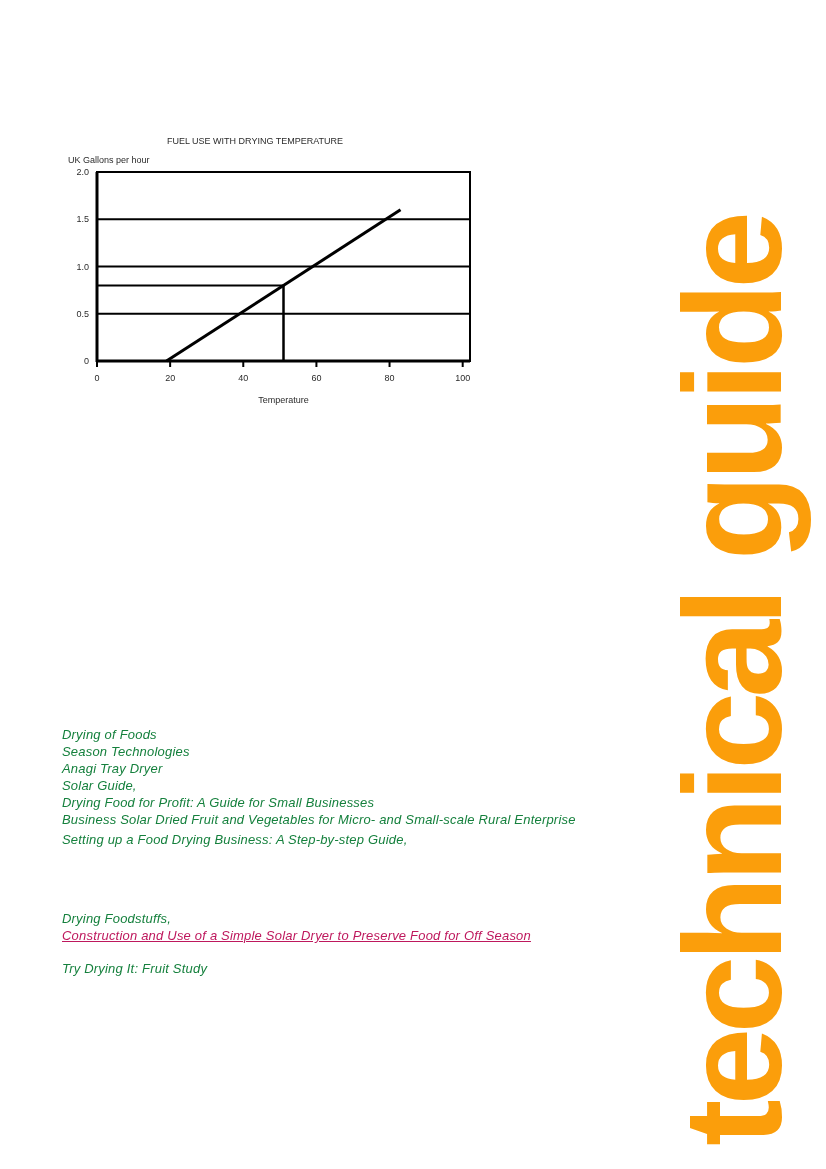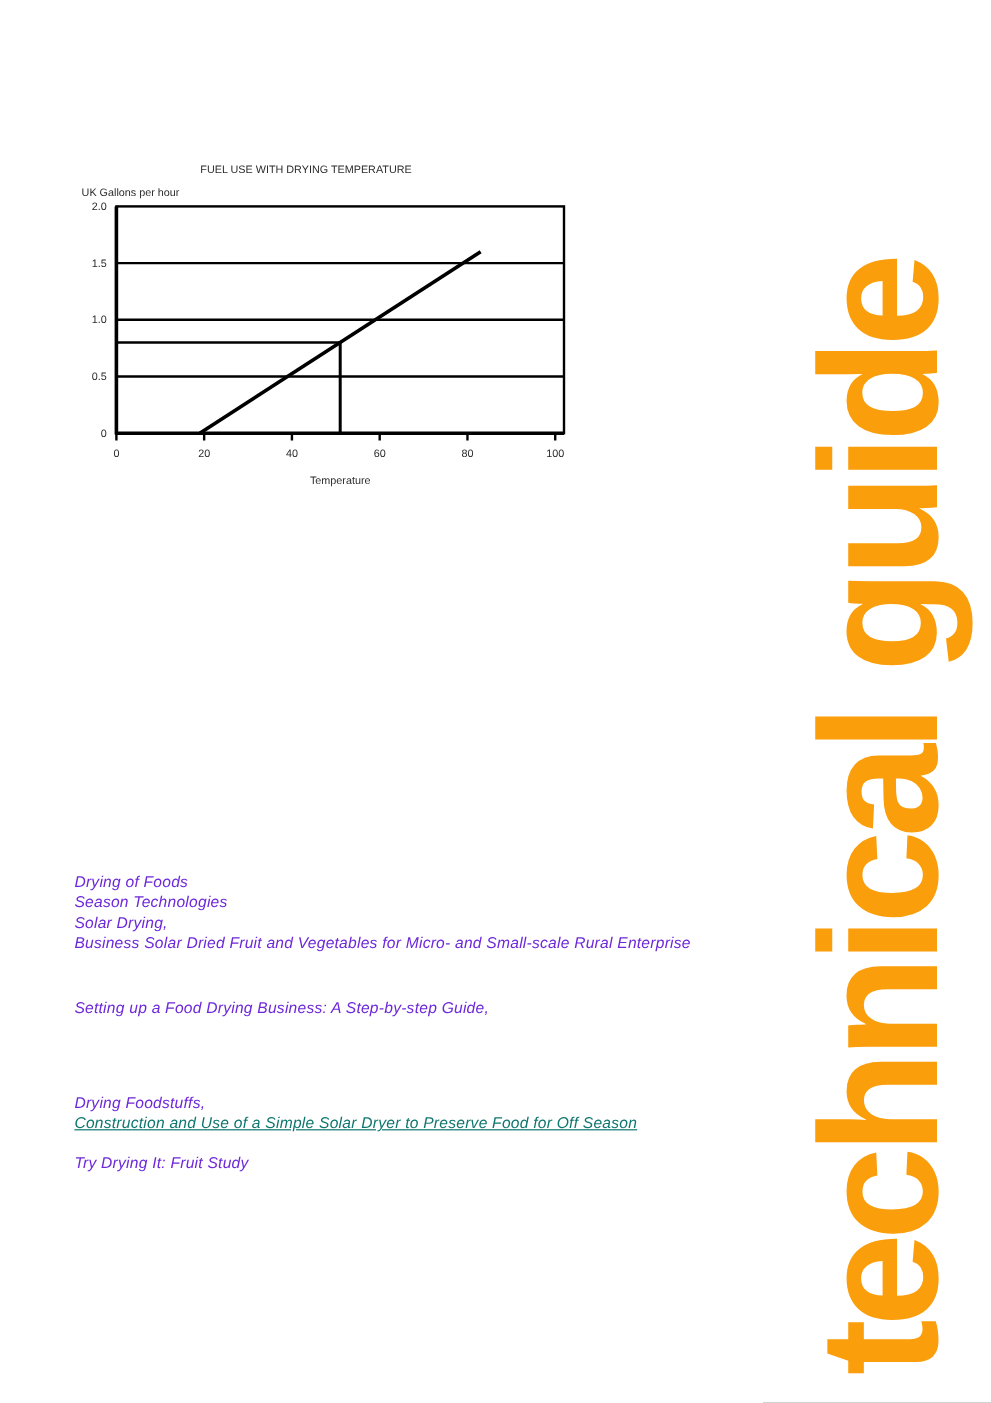--- a/index.html
+++ b/index.html
@@ -26,21 +26,21 @@
   }
   
   .refs {
     position: absolute;
     left: 62px;
     width: 600px;
     font-family: "Liberation Sans", sans-serif;
     font-style: italic;
     font-size: 13px;
     line-height: 17px;
-    color: #6d28d9;
+    color: #15803d;
     letter-spacing: 0.2px;
     white-space: nowrap;
   }
   #refs-block1 { top: 726px; }
   #refs-block2 { top: 831px; }
   #refs-block3 { top: 910px; }
   #refs-link   { top: 927px; display: inline-block; text-decoration: underline; cursor: pointer; }
   #refs-block4 { top: 960px; }
   
   #banner {
@@ -94,27 +94,29 @@
         <text x="34" y="50" text-anchor="end">2.0</text>
         <text x="200" y="19" text-anchor="middle">FUEL USE WITH DRYING TEMPERATURE</text>
         <text x="13" y="38" text-anchor="start">UK Gallons per hour</text>
         <text x="228.5" y="278" text-anchor="middle">Temperature</text>
       </svg>
   </div>
 
   <div id="refs-block1" class="refs">
       <div>Drying of Foods</div>
       <div>Season Technologies</div>
-      <div>Solar Drying,</div>
+      <div>Anagi Tray Dryer</div>
+      <div>Solar Guide,</div>
+      <div>Drying Food for Profit: A Guide for Small Businesses</div>
       <div>Business Solar Dried Fruit and Vegetables for Micro- and Small-scale Rural Enterprise</div>
     </div>
 
   <div id="refs-block2" class="refs">Setting up a Food Drying Business: A Step-by-step Guide,</div>
 
   <div id="refs-block3" class="refs">Drying Foodstuffs,</div>
 
-  <a id="refs-link" class="refs" href="#" style="color: #0f766e;">Construction and Use of a Simple Solar Dryer to Preserve Food for Off Season</a>
+  <a id="refs-link" class="refs" href="#" style="color: #be185d;">Construction and Use of a Simple Solar Dryer to Preserve Food for Off Season</a>
 
   <div id="refs-block4" class="refs">Try Drying It: Fruit Study</div>
 
   <div id="banner" style="color: rgb(251, 158, 11);">technical guide</div>
 
 </div>
 
 </body></html>

